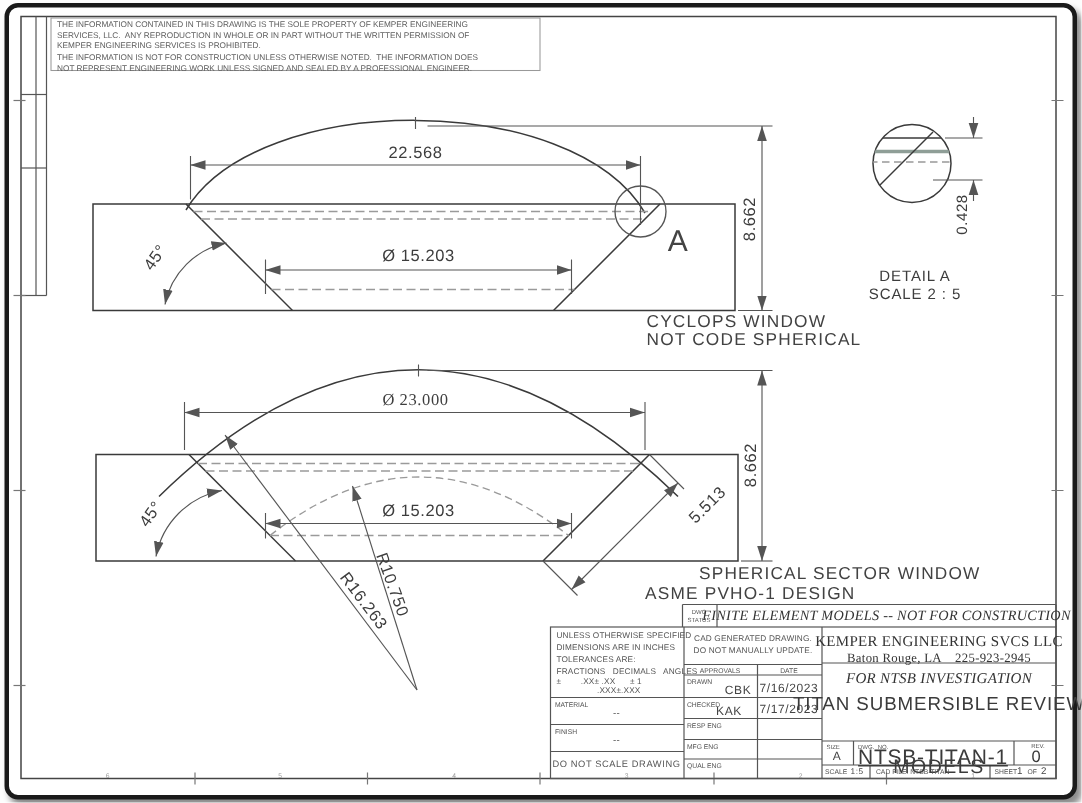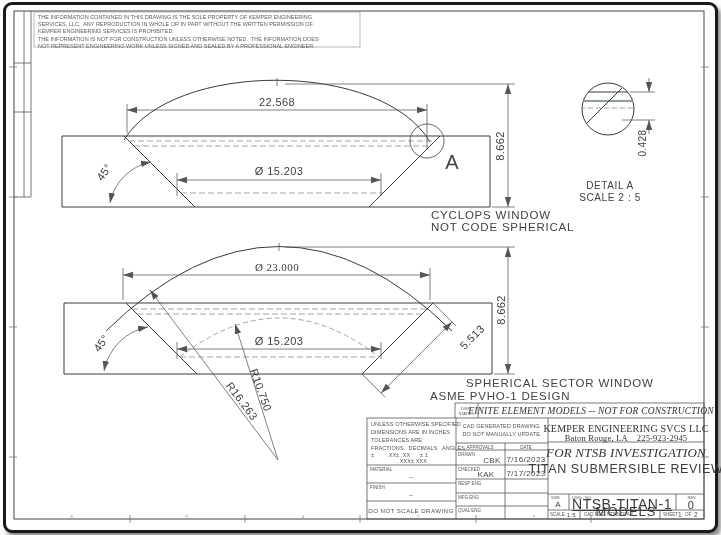--- a/index.html
+++ b/index.html
@@ -227,21 +227,21 @@
     <div class="dt micro" style="left:458px;top:467px;">CHECKED</div>
     <div class="dt ctr" style="left:486px;top:474px;font-size:8px;color:#444;">KAK</div>
     <div class="dt ctr" style="left:526px;top:473px;font-size:8px;color:#444;">7/17/2023</div>
 
     <div class="dt micro" style="left:458px;top:481px;">RESP ENG</div>
     <div class="dt micro" style="left:458px;top:495px;">MFG ENG</div>
     <div class="dt micro" style="left:458px;top:508px;">QUAL ENG</div>
 
     <div class="dt serif ctr" style="left:626px;top:428px;font-size:10px;color:#333;text-align:center;">KEMPER ENGINEERING SVCS LLC</div>
     <div class="dt serif ctr" style="left:626px;top:438px;font-size:8.5px;color:#333;">Baton Rouge, LA    225-923-2945</div>
-    <div class="dt serif it ctr" style="left:626px;top:453px;font-size:13px;color:#333;">FOR NTSB INVESTIGATION</div>
+    <div class="dt serif it ctr" style="left:626px;top:453px;font-size:10px;color:#333;">FOR NTSB INVESTIGATION</div>
     <div class="dt ctr" style="left:626px;top:469px;font-size:12.5px;letter-spacing:.6px;color:#3b3b3b;">TITAN SUBMERSIBLE REVIEW</div>
     <div class="dt ctr" style="left:626px;top:511px;font-size:13px;letter-spacing:1px;color:#3b3b3b;">MODELS</div>
 
     <div class="dt micro" style="left:551px;top:495px;font-size:4px;">SIZE</div>
     <div class="dt ctr" style="left:558px;top:504px;font-size:8px;color:#444;">A</div>
     <div class="dt micro" style="left:572px;top:495px;font-size:4px;">DWG.  NO.</div>
     <div class="dt ctr" style="left:622px;top:504px;font-size:14px;letter-spacing:.5px;color:#3b3b3b;text-decoration:underline;">NTSB-TITAN-1</div>
     <div class="dt micro ctr" style="left:692px;top:497px;font-size:4px;">REV.</div>
     <div class="dt ctr" style="left:691px;top:505px;font-size:11px;color:#3b3b3b;">0</div>
 

